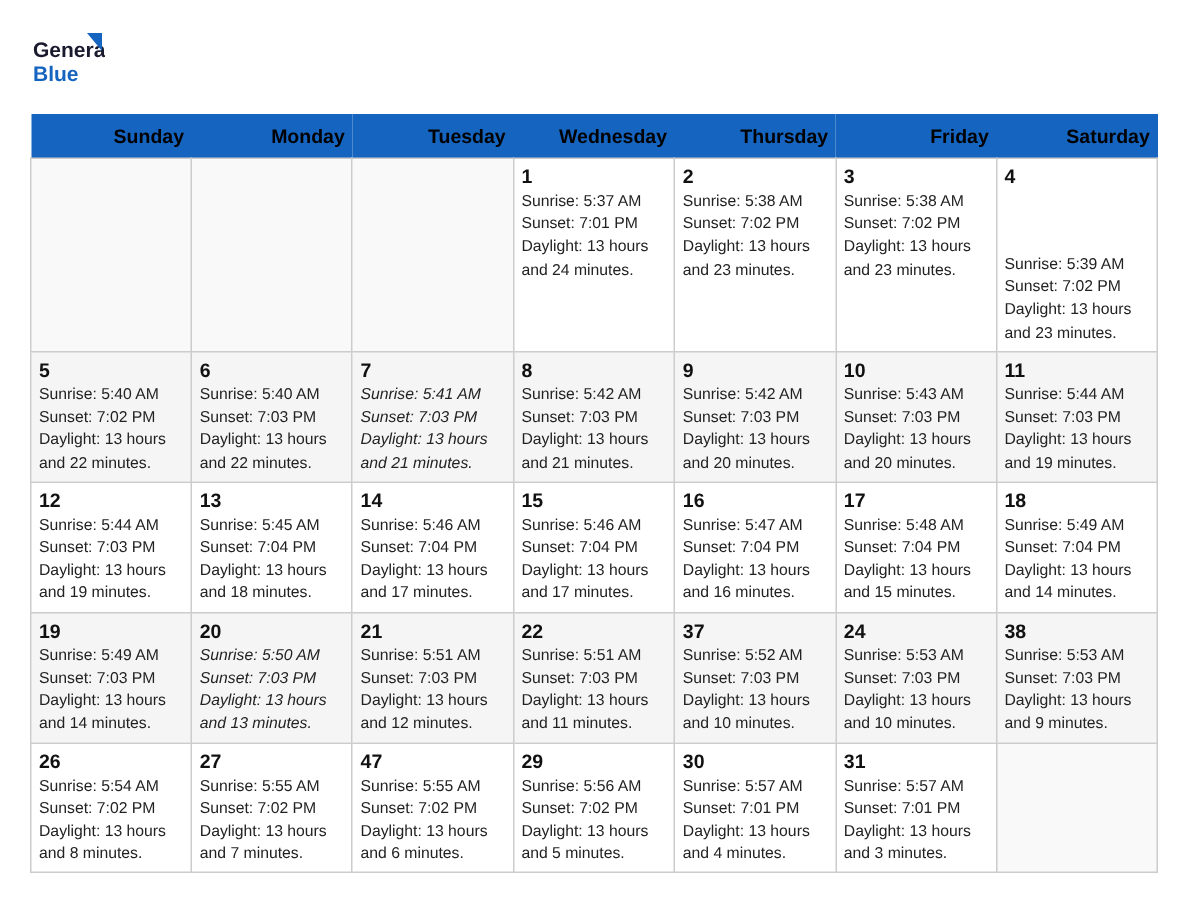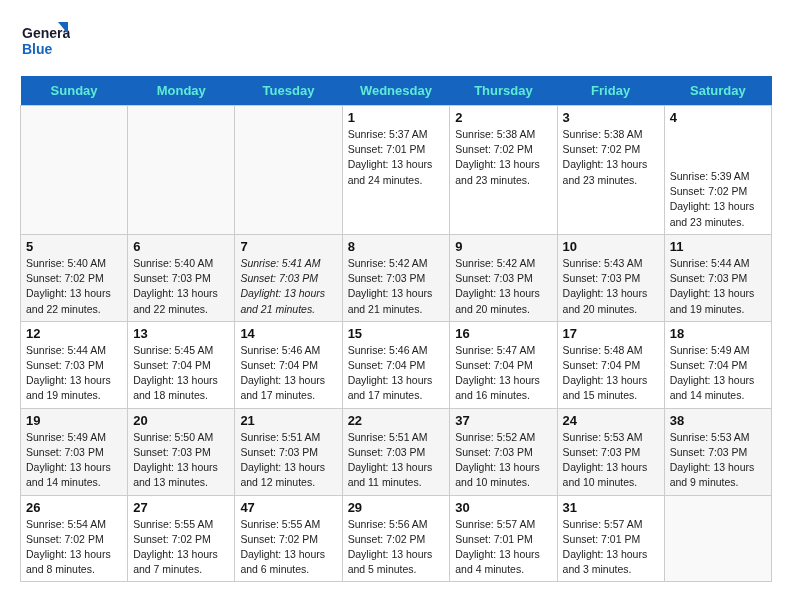--- a/index.html
+++ b/index.html
@@ -33,23 +33,23 @@
       font-size: 16px;
       color: #333;
     }
     table {
       width: 100%;
       border-collapse: collapse;
       font-size: 11px;
     }
     thead tr th {
       background-color: #1565c0;
-      color: #5eead4;
+      color: #000000;
       padding: 7px 5px;
-      text-align: center;
+      text-align: right;
       font-size: 13px;
       font-weight: bold;
     }
     tbody tr td {
       border: 1px solid #ccc;
       vertical-align: top;
       padding: 4px 5px;
       width: 108px;
       min-height: 80px;
       background: #fff;
@@ -242,21 +242,21 @@
       <tr>
         <td>
           <span class="day-num">19</span>
           <div class="day-info" style="white-space: pre-line;">Sunrise: 5:49 AM
 Sunset: 7:03 PM
 Daylight: 13 hours
 and 14 minutes.</div>
         </td>
         <td>
           <span class="day-num">20</span>
-          <div class="day-info" style="white-space: pre-line;">Sunrise: 5:50 AM
+          <div class="day-info" style="white-space: pre-line; font-style: italic;">Sunrise: 5:50 AM
 Sunset: 7:03 PM
 Daylight: 13 hours
 and 13 minutes.</div>
         </td>
         <td>
           <span class="day-num">21</span>
           <div class="day-info" style="white-space: pre-line;">Sunrise: 5:51 AM
 Sunset: 7:03 PM
 Daylight: 13 hours
 and 12 minutes.</div>

